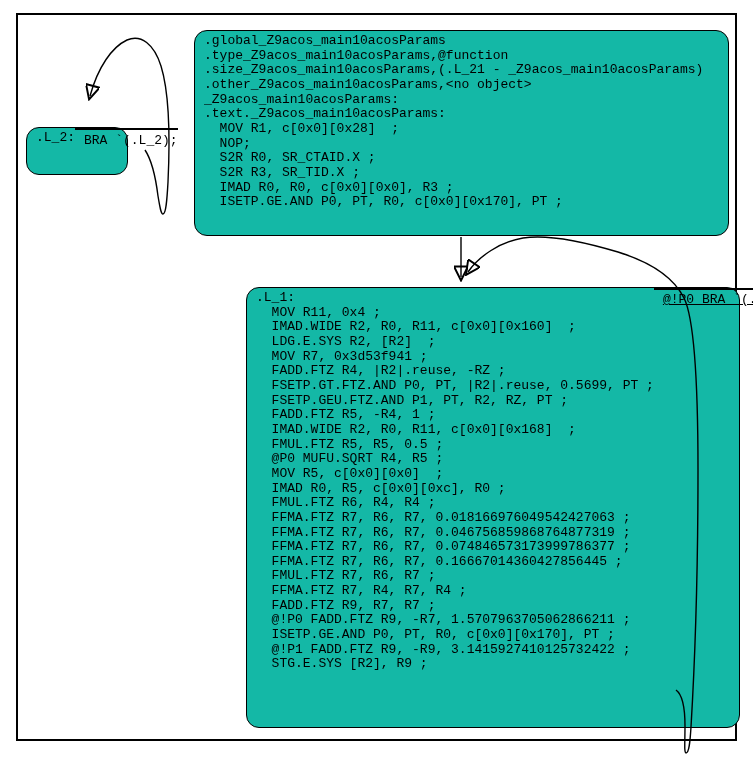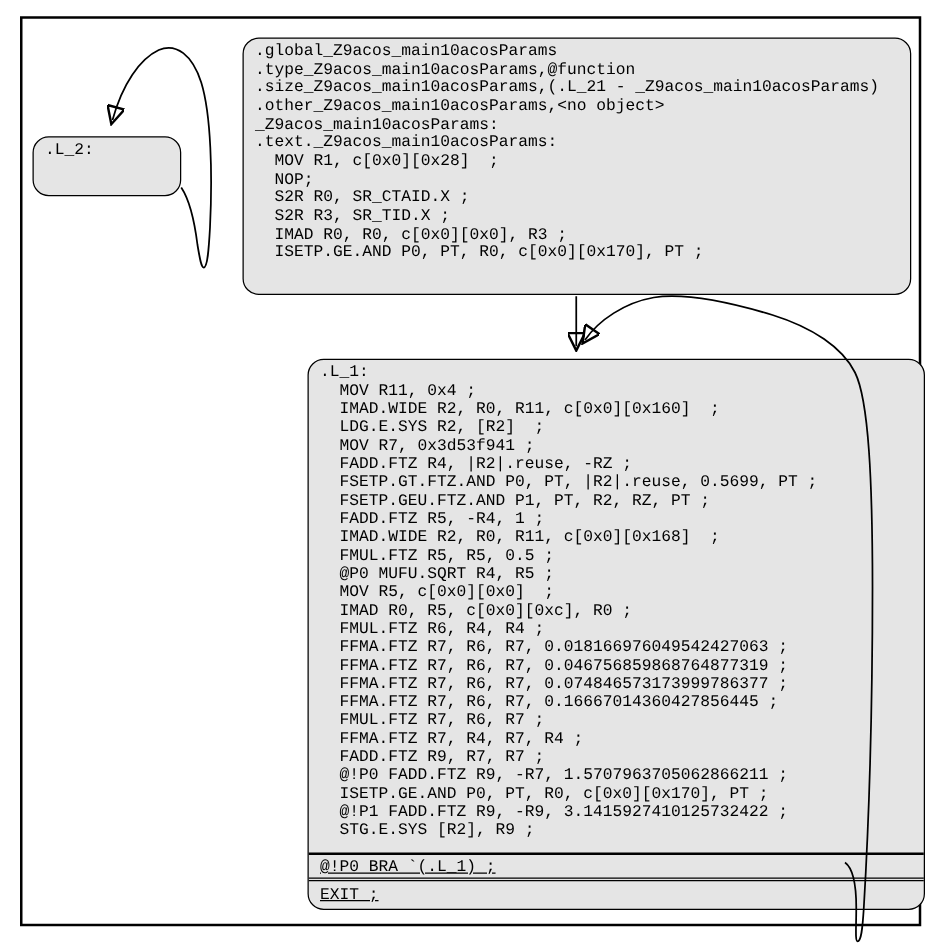--- a/index.html
+++ b/index.html
@@ -20,47 +20,47 @@
   .outer-frame {
     position: absolute;
     left: 16px; top: 13px;
     width: 721px; height: 728px;
     border: 2px solid #000000;
     box-sizing: border-box;
     background: transparent;
   }
   .bb-node {
     position: absolute;
-    background: #e5e5e5;
+    background: #14b8a6;
     border: 1.5px solid #000000;
     border-radius: 13px;
     box-sizing: border-box;
     display: flex;
-    flex-direction: column;
+    flex-direction: row;
     z-index: 2;
   }
   .bb-node pre {
     margin: 0;
     padding: 3px 0 0 9px;
     font-family: "Liberation Mono", "DejaVu Sans Mono", monospace;
     font-size: 13px;
     line-height: 14.65px;
     color: #000000;
     white-space: pre;
     overflow: visible;
     box-sizing: border-box;
   }
   .sep {  border-top: 2px solid #000000; }
   .sep-double { border-top: 3px double #000000; }
 
   #node-entry { left: 194px; top: 30px;  width: 535px; height: 206px; }
   #node-entry pre.c1 { height: 181px; }
   #node-entry pre.c2 { flex: 1; padding-top: 4px; }
 
-  #node-l2 { left: 26px; top: 109px; width: 119px; height: 48px; }
+  #node-l2 { left: 26px; top: 127px; width: 102px; height: 48px; }
   #node-l2 pre.c1 { height: 24px; }
   #node-l2 pre.c2 { flex: 1; padding-top: 4px; }
 
   #node-l1 { left: 246px; top: 287px; width: 494px; height: 441px; }
   #node-l1 pre.c1 { height: 394px; }
   #node-l1 pre.c2 { height: 20px; text-decoration: underline; }
   #node-l1 pre.c3 { flex: 1; padding-top: 4px; text-decoration: underline; }
 
   #edge-layer {
     position: absolute;
@@ -73,20 +73,21 @@
 </style>
 </head>
 <body>
 
 <div id="canvas">
 
   <div class="outer-frame"></div>
 
   <div class="bb-node" id="node-l2">
     <pre class="c1">.L_2:</pre>
+    <pre class="c2 sep">BRA `(.L_2);</pre>
   </div>
 
   <div class="bb-node" id="node-entry">
     <pre class="c1">.global_Z9acos_main10acosParams
 .type_Z9acos_main10acosParams,@function
 .size_Z9acos_main10acosParams,(.L_21 - _Z9acos_main10acosParams)
 .other_Z9acos_main10acosParams,&lt;no object&gt;
 _Z9acos_main10acosParams:
 .text._Z9acos_main10acosParams:
   MOV R1, c[0x0][0x28]  ;

